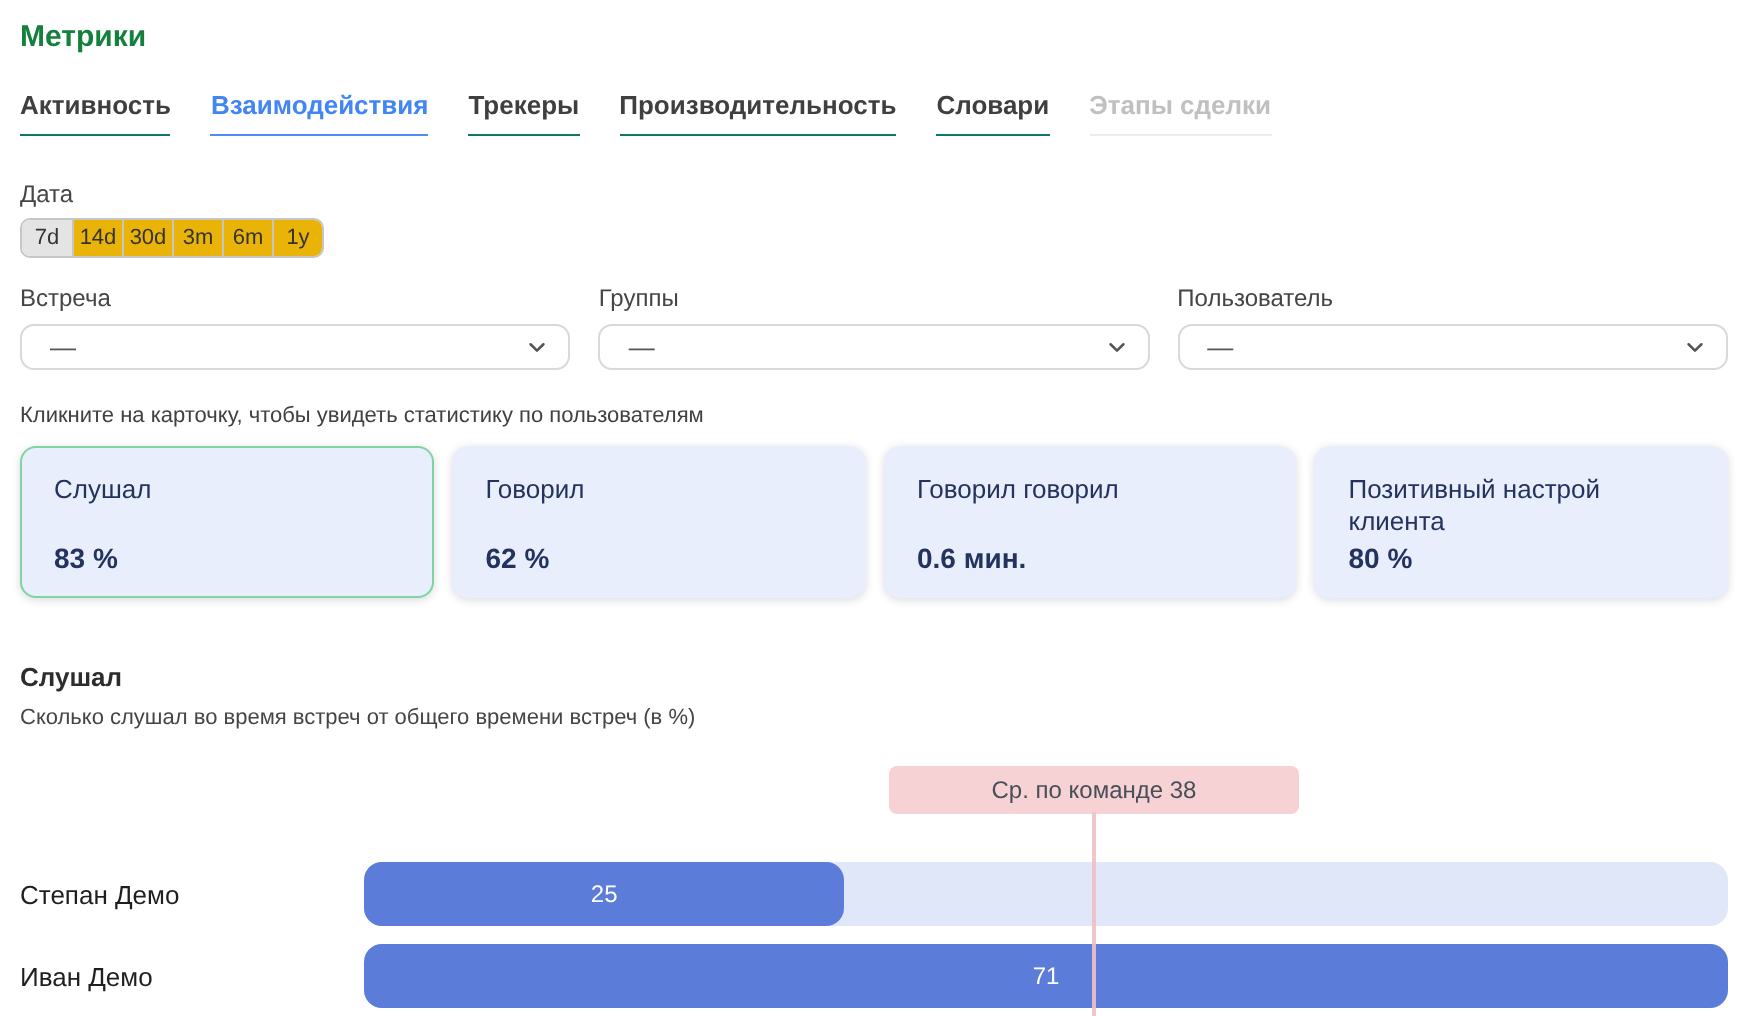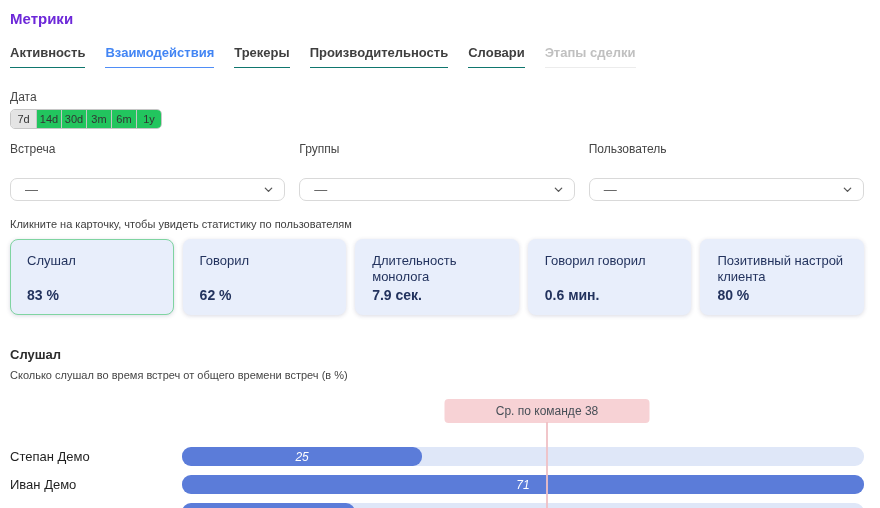--- a/index.html
+++ b/index.html
@@ -1,34 +1,34 @@
 <!DOCTYPE html>
 <html><head>
 <meta charset="utf-8">
 <style>
   * { box-sizing: border-box; }
   body { margin:0; background:#fff; font-family:"Liberation Sans", sans-serif; color:#333; }
   .page { width:880px; height:508px; padding:8px 16px 0 10px; position:relative; overflow:hidden; background:#fff; }
 
-  .title { font-size:15px; font-weight:bold; color:#6d28d9; margin:2px 0 0 0; line-height:18px; }
+  .title { font-size:15px; font-weight:bold; color:#15803d; margin:2px 0 0 0; line-height:18px; }
 
   .tabs { display:flex; gap:20px; margin-top:17px; }
   .tab { font-size:13px; font-weight:bold; color:#3f3f3f; padding-bottom:7px; border-bottom:1px solid #0f766e; cursor:pointer; white-space:nowrap; }
   .tab.active { color:#4285f4; border-bottom-color:#4f8df6; }
   .tab.disabled { color:#c0c0c0; border-bottom-color:#ececec; cursor:default; }
 
   .date-label { margin-top:22px; font-size:12px; color:#454545; }
   .btn-group { display:inline-flex; margin-top:5px; border:1px solid #c6c6c6; border-radius:5px; overflow:hidden; background:#fff; }
-  .rbtn { font-size:11px; color:#333; padding:3px 0; width:25px; text-align:center; border-left:1px solid #c6c6c6; background:#22c55e; cursor:pointer; }
+  .rbtn { font-size:11px; color:#333; padding:3px 0; width:25px; text-align:center; border-left:1px solid #c6c6c6; background:#eab308; cursor:pointer; }
   .rbtn:first-child { border-left:none; }
   .rbtn.selected { background:#e4e4e4; }
 
   .selects-row { display:flex; gap:14px; margin-top:13px; }
   .select-field { flex:1; }
-  .select-label { font-size:12px; color:#454545; margin-bottom:22px; }
+  .select-label { font-size:12px; color:#454545; margin-bottom:6px; }
   .select-box { height:23px; border:1px solid #d9d9d9; border-radius:7px; display:flex; align-items:center; justify-content:space-between; padding:0 10px 0 14px; background:#fff; cursor:pointer; }
   .select-value { font-size:13px; color:#555; }
   .chev { width:11px; height:11px; flex:none; }
 
   .hint { margin-top:17px; font-size:11px; color:#404040; }
 
   .cards { display:flex; gap:9px; margin-top:9px; }
   .card { flex:1; height:76px; background:#e8eefb; border-radius:8px; border:1.5px solid transparent;
           box-shadow:0 1px 4px rgba(50,50,93,0.18); padding:13px 16px 11px;
           display:flex; flex-direction:column; justify-content:space-between; cursor:pointer; }
@@ -36,21 +36,21 @@
   .card-title { font-size:13px; color:#23335e; line-height:1.25; }
   .card-value { font-size:14px; font-weight:bold; color:#23335e; }
 
   .section-title { margin-top:32px; font-size:13px; font-weight:bold; color:#2d2d2d; }
   .section-subtitle { margin-top:7px; font-size:11px; color:#454545; }
 
   .chart { position:relative; margin-top:18px; padding-top:48px; padding-bottom:13px; }
   .chart-row { display:flex; align-items:center; margin-bottom:9px; }
   .chart-row:last-child { margin-bottom:0; }
   .row-label { width:172px; flex:none; font-size:13px; color:#1f1f1f; }
-  .bar-track { flex:1; height:19px; background:#dfe7f8; border-radius:9px;font-style:italic; }
+  .bar-track { flex:1; height:32px; background:#dfe7f8; border-radius:9px; }
   .bar-fill { height:100%; border-radius:9px; background:#5b7cd9; display:flex; align-items:center; justify-content:center; min-width:18px; }
   .bar-value { color:#fff; font-size:12px; }
 
   .avg-overlay { position:absolute; left:172px; right:0; top:0; bottom:0; pointer-events:none; }
   .avg-badge { position:absolute; top:0; transform:translateX(-50%); background:#f7d2d5; color:#474f57;
                font-size:12px; padding:5px 0; width:205px; text-align:center; border-radius:4px; white-space:nowrap; }
   .avg-line { position:absolute; top:23px; bottom:0; width:2px; transform:translateX(-50%); background:#f0c0c4; opacity:.9; }
 </style>
 </head>
 <body>
@@ -114,24 +114,20 @@
   <div class="cards">
     <div class="card selected">
       <div class="card-title">Слушал</div>
       <div class="card-value">83 %</div>
     </div>
     <div class="card">
       <div class="card-title">Говорил</div>
       <div class="card-value">62 %</div>
     </div>
     <div class="card">
-      <div class="card-title">Длительность монолога</div>
-      <div class="card-value">7.9 сек.</div>
-    </div>
-    <div class="card">
       <div class="card-title">Говорил говорил</div>
       <div class="card-value">0.6 мин.</div>
     </div>
     <div class="card">
       <div class="card-title">Позитивный настрой клиента</div>
       <div class="card-value">80 %</div>
     </div>
   </div>
 
   <div class="section-title">Слушал</div>

